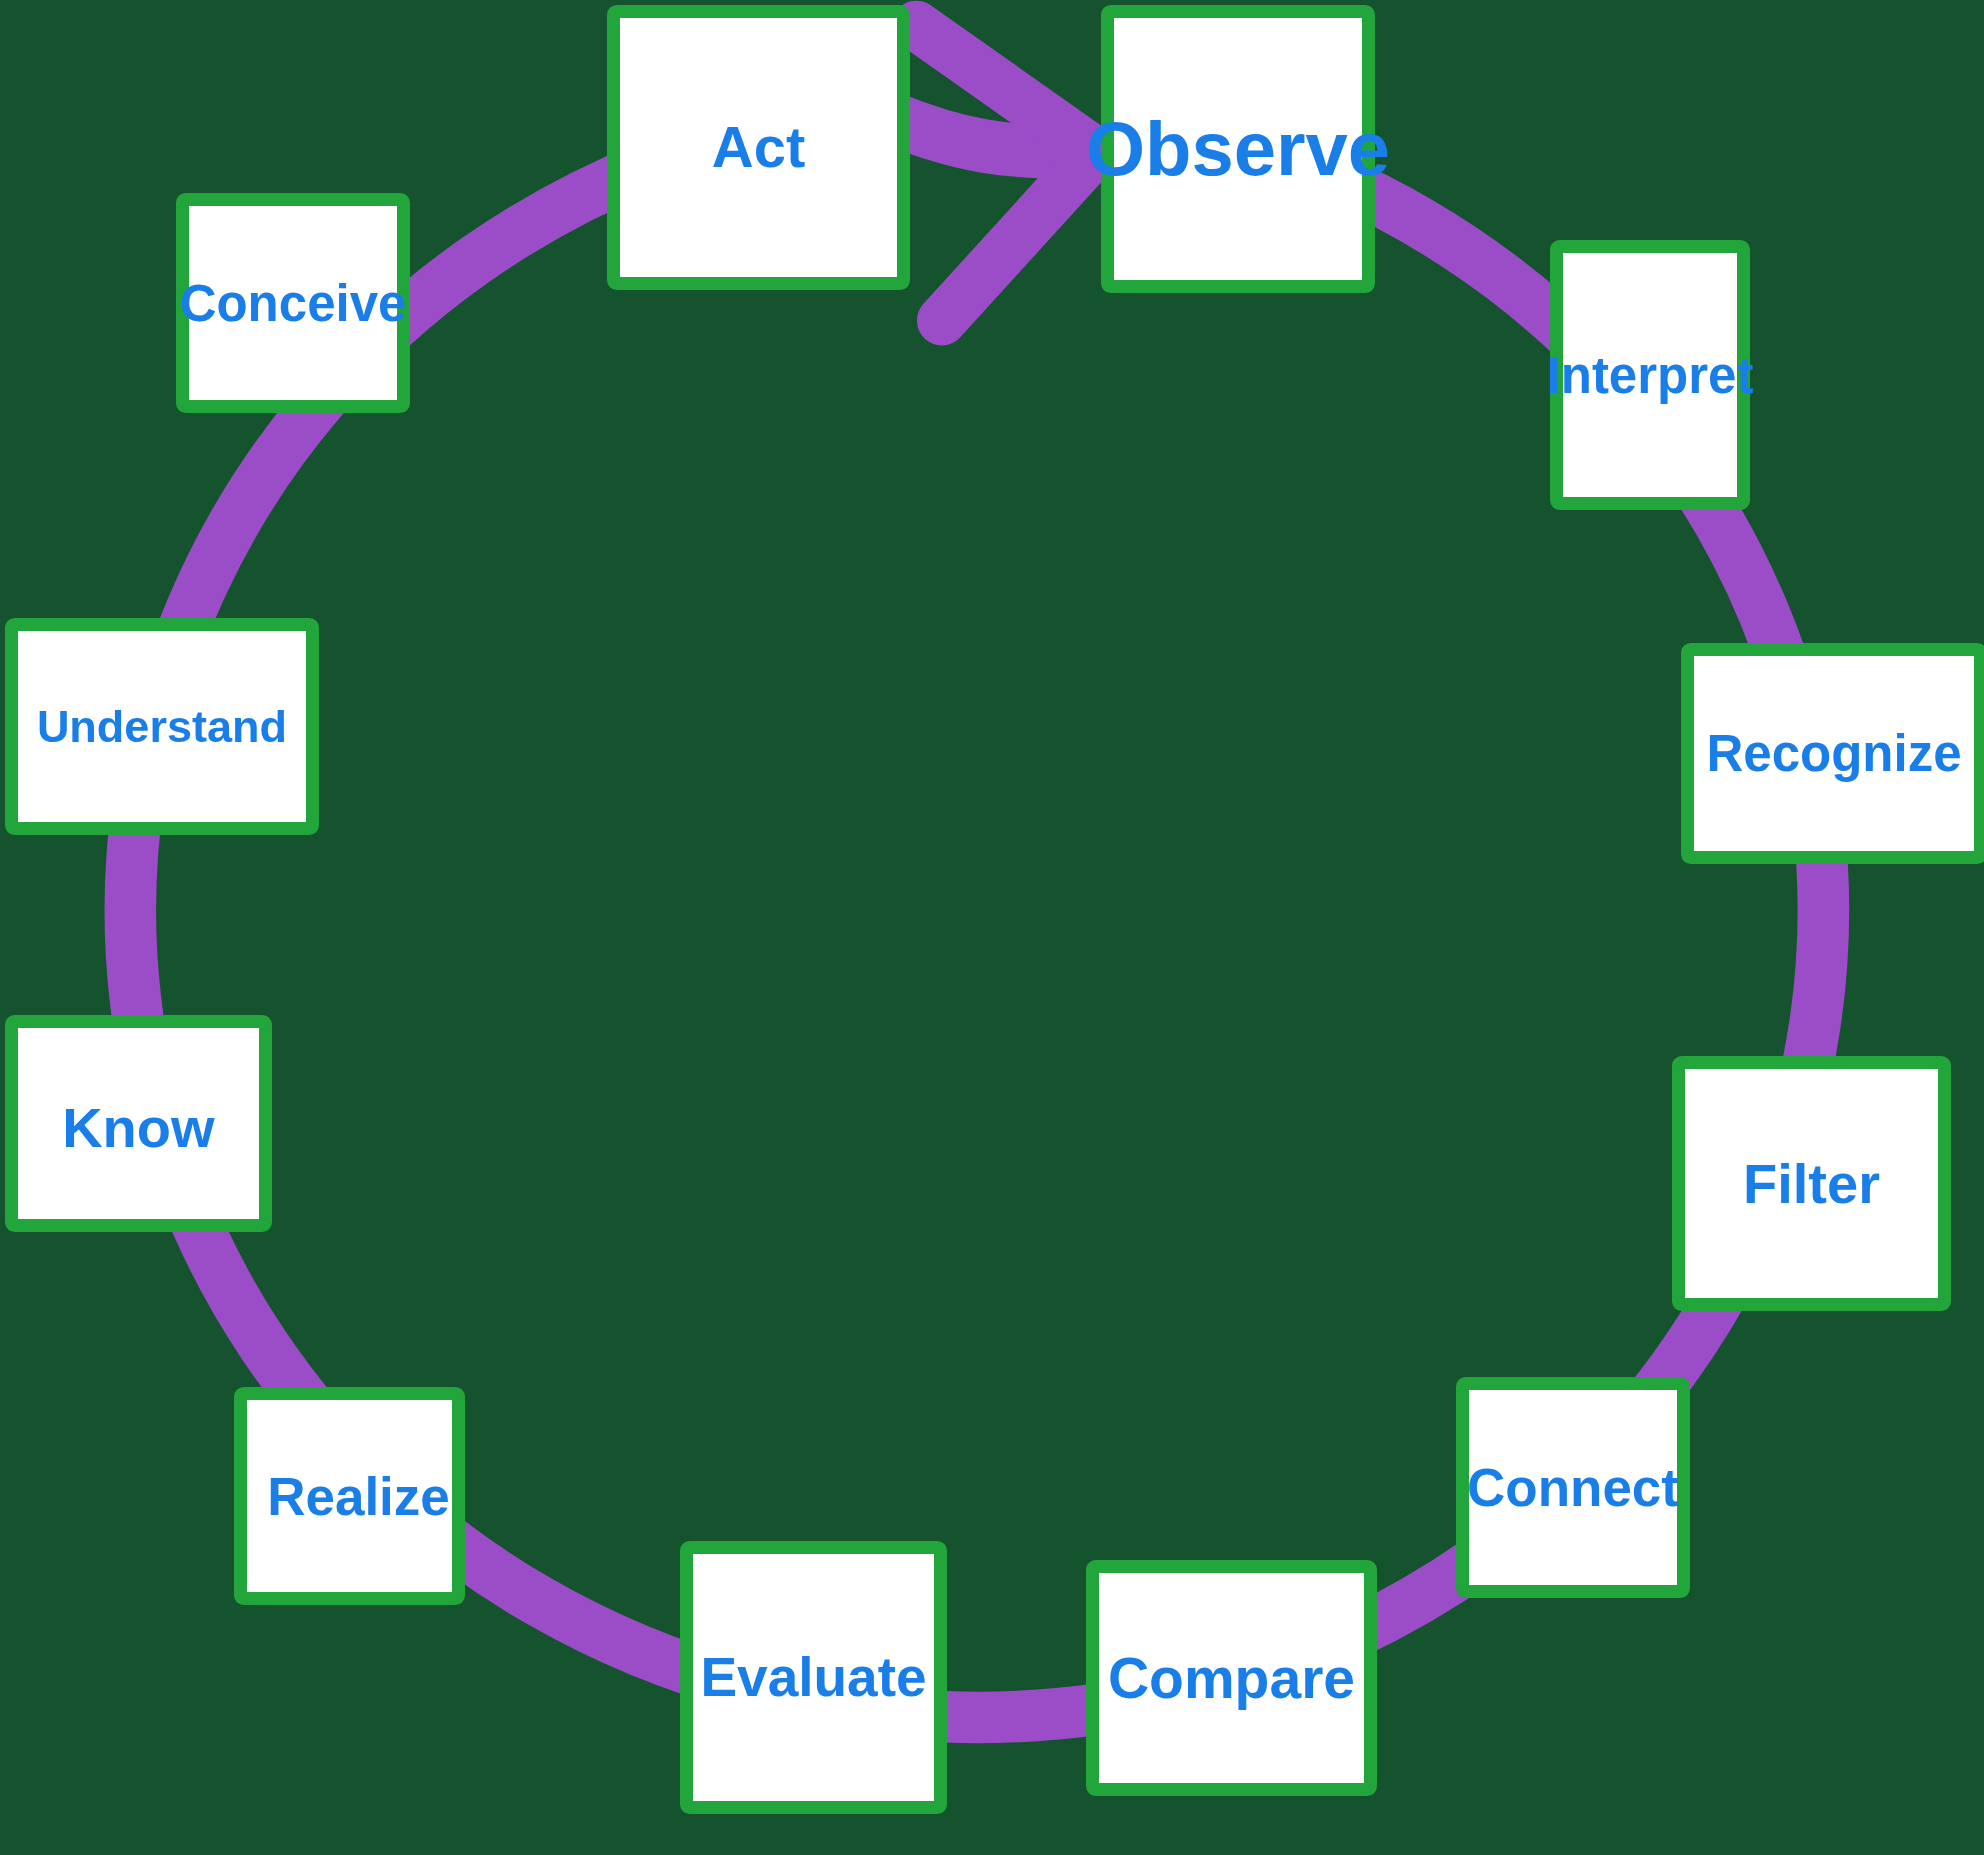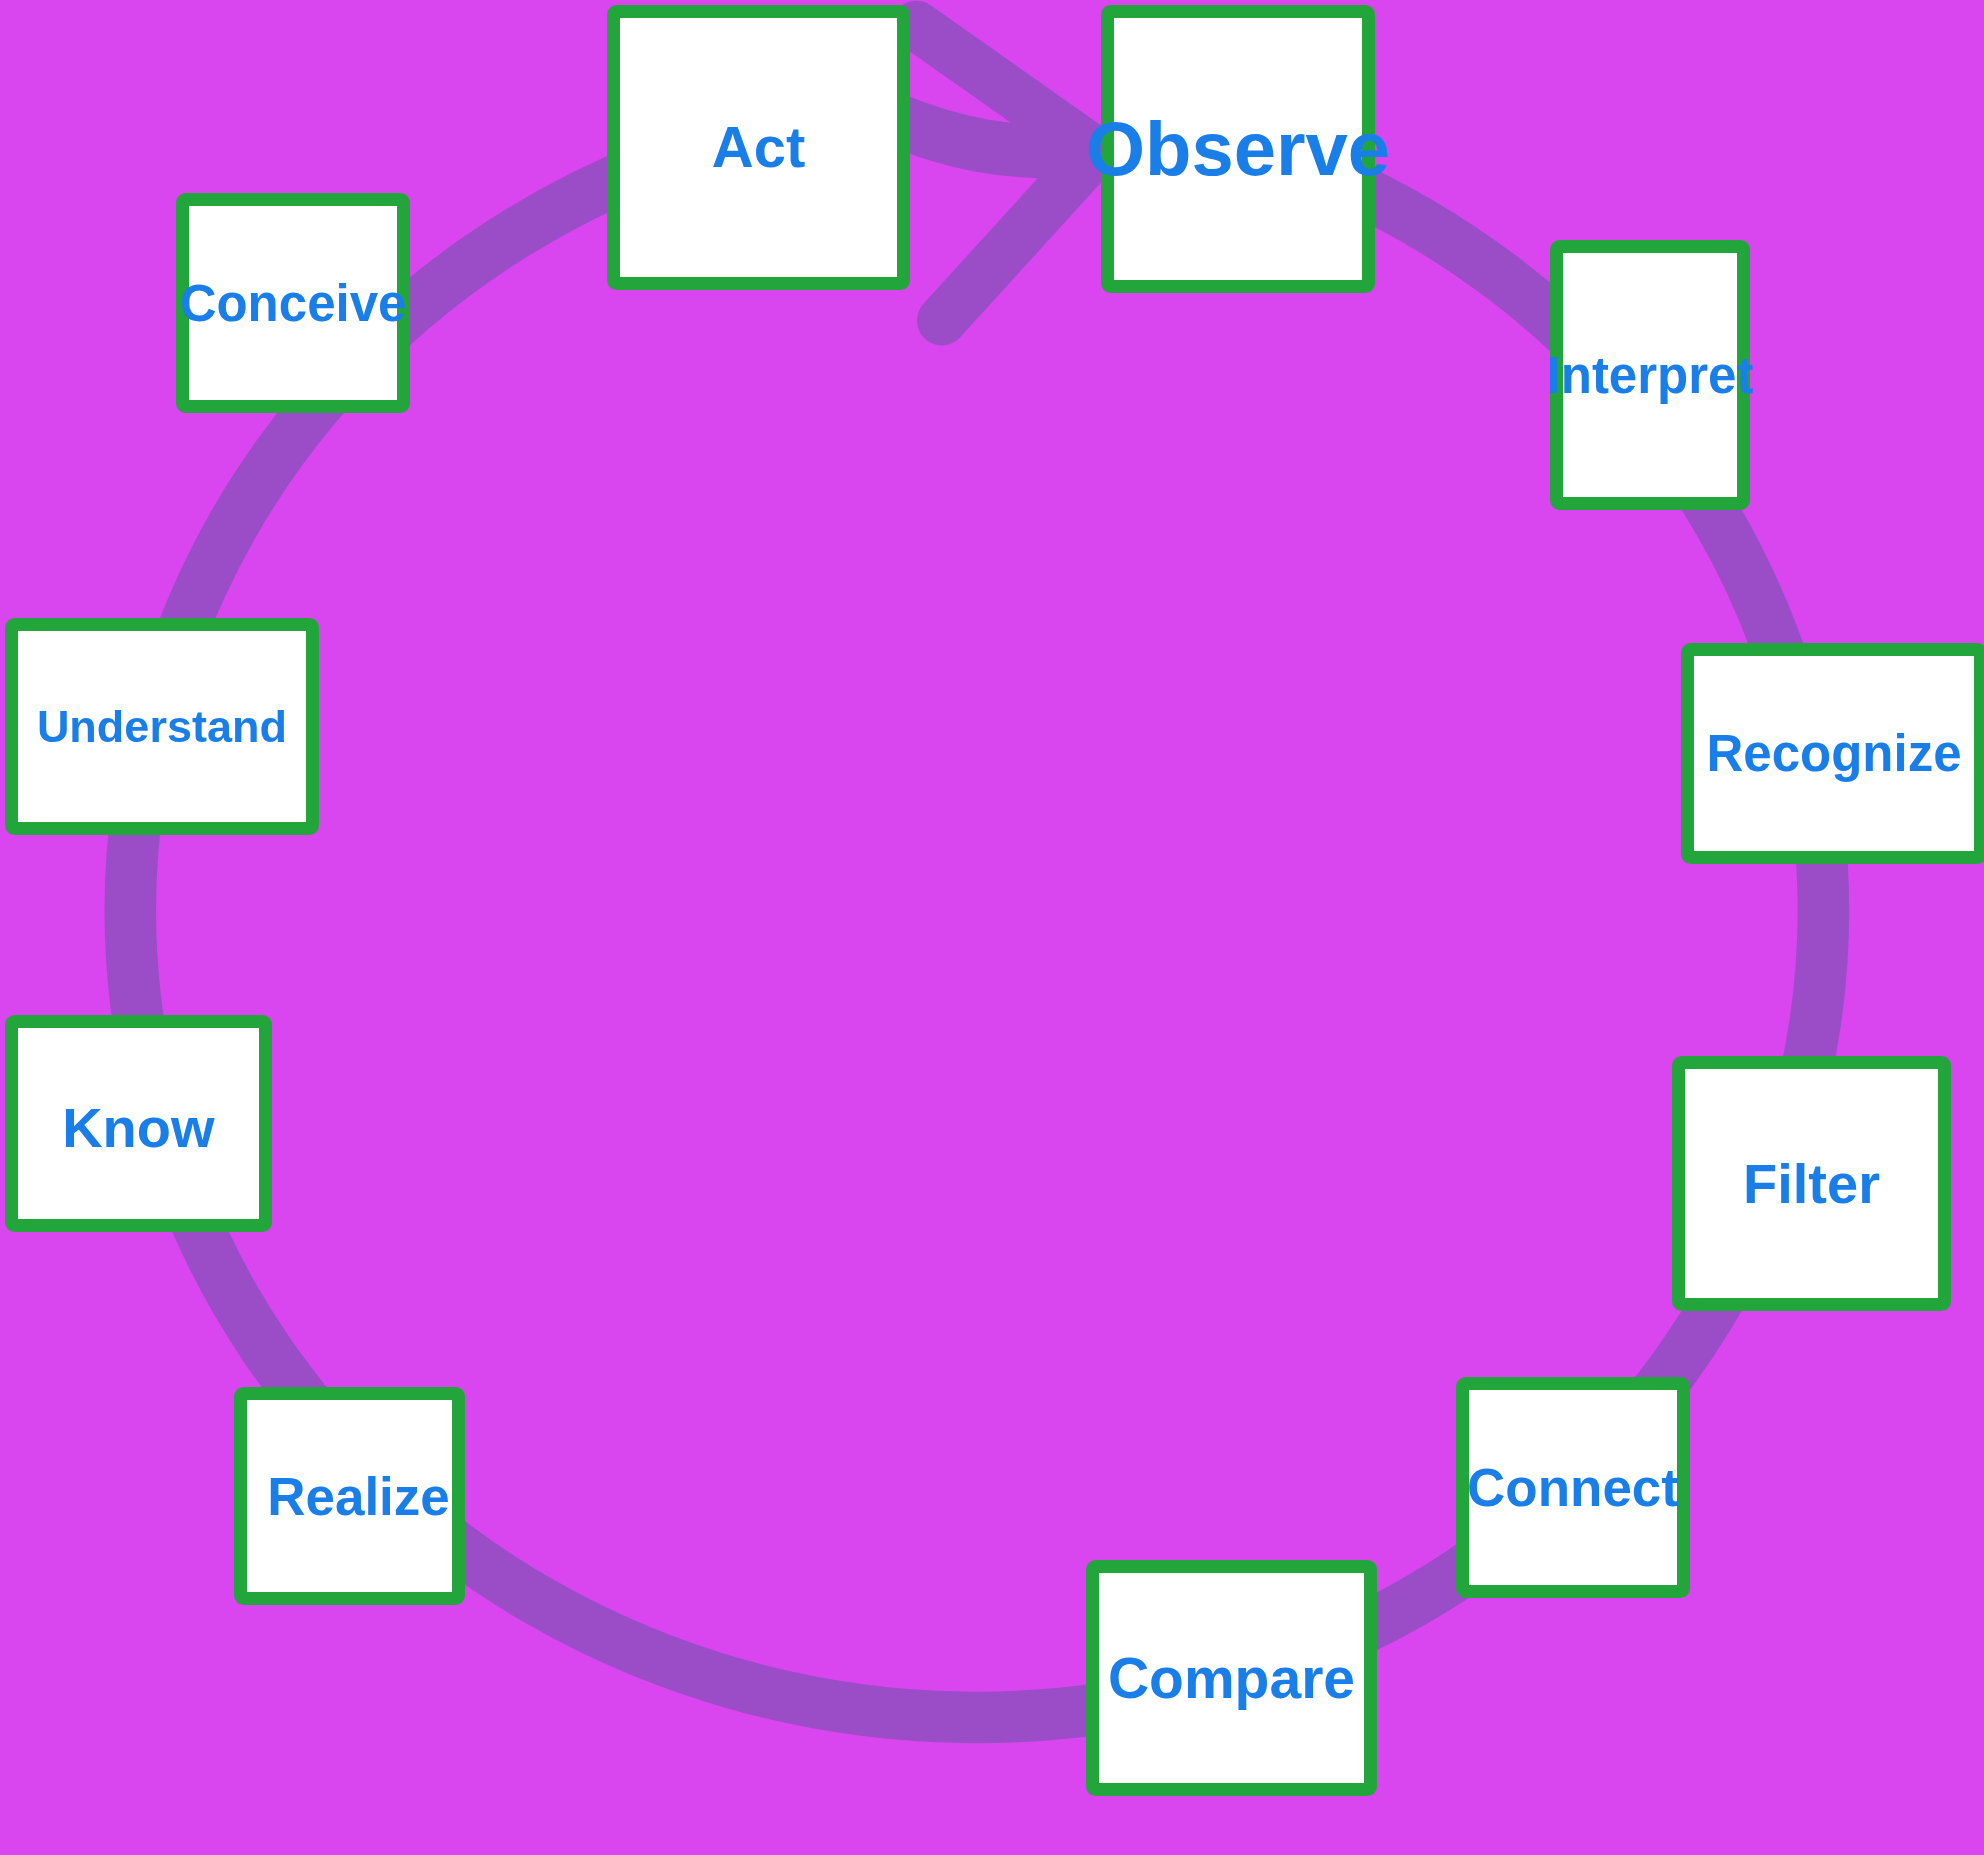--- a/index.html
+++ b/index.html
@@ -8,21 +8,21 @@
     width: 1985px;
     height: 1856px;
     background: #ffffff;
     overflow: hidden;
     font-family: "Liberation Sans", sans-serif;
   }
   .stage {
     position: relative;
     width: 1985px;
     height: 1856px;
-    background: #d946ef;
+    background: #14532d;
   }
   .ring-svg {
     position: absolute;
     left: 0;
     top: 0;
     width: 1985px;
     height: 1856px;
     z-index: 0;
   }
   .node {
@@ -80,20 +80,23 @@
   </div>
 
   <div class="node" style="left:1456px; top:1377px; width:234px; height:221px;">
     <span class="label" style="font-size:53px;">Connect</span>
   </div>
 
   <div class="node" style="left:1086px; top:1560px; width:291px; height:236px;">
     <span class="label" style="font-size:57px;">Compare</span>
   </div>
 
+  <div class="node" style="left:680px; top:1541px; width:267px; height:273px;">
+    <span class="label" style="font-size:55px;">Evaluate</span>
+  </div>
 
   <div class="node" style="left:234px; top:1387px; width:231px; height:218px;">
     <span class="label" style="font-size:53px;margin-left:18px;">Realize</span>
   </div>
 
   <div class="node" style="left:4.9px; top:1015px; width:267px; height:217px;">
     <span class="label" style="font-size:56px;margin-top:8px;">Know</span>
   </div>
 
   <div class="node" style="left:4.9px; top:618px; width:314px; height:217px;">

